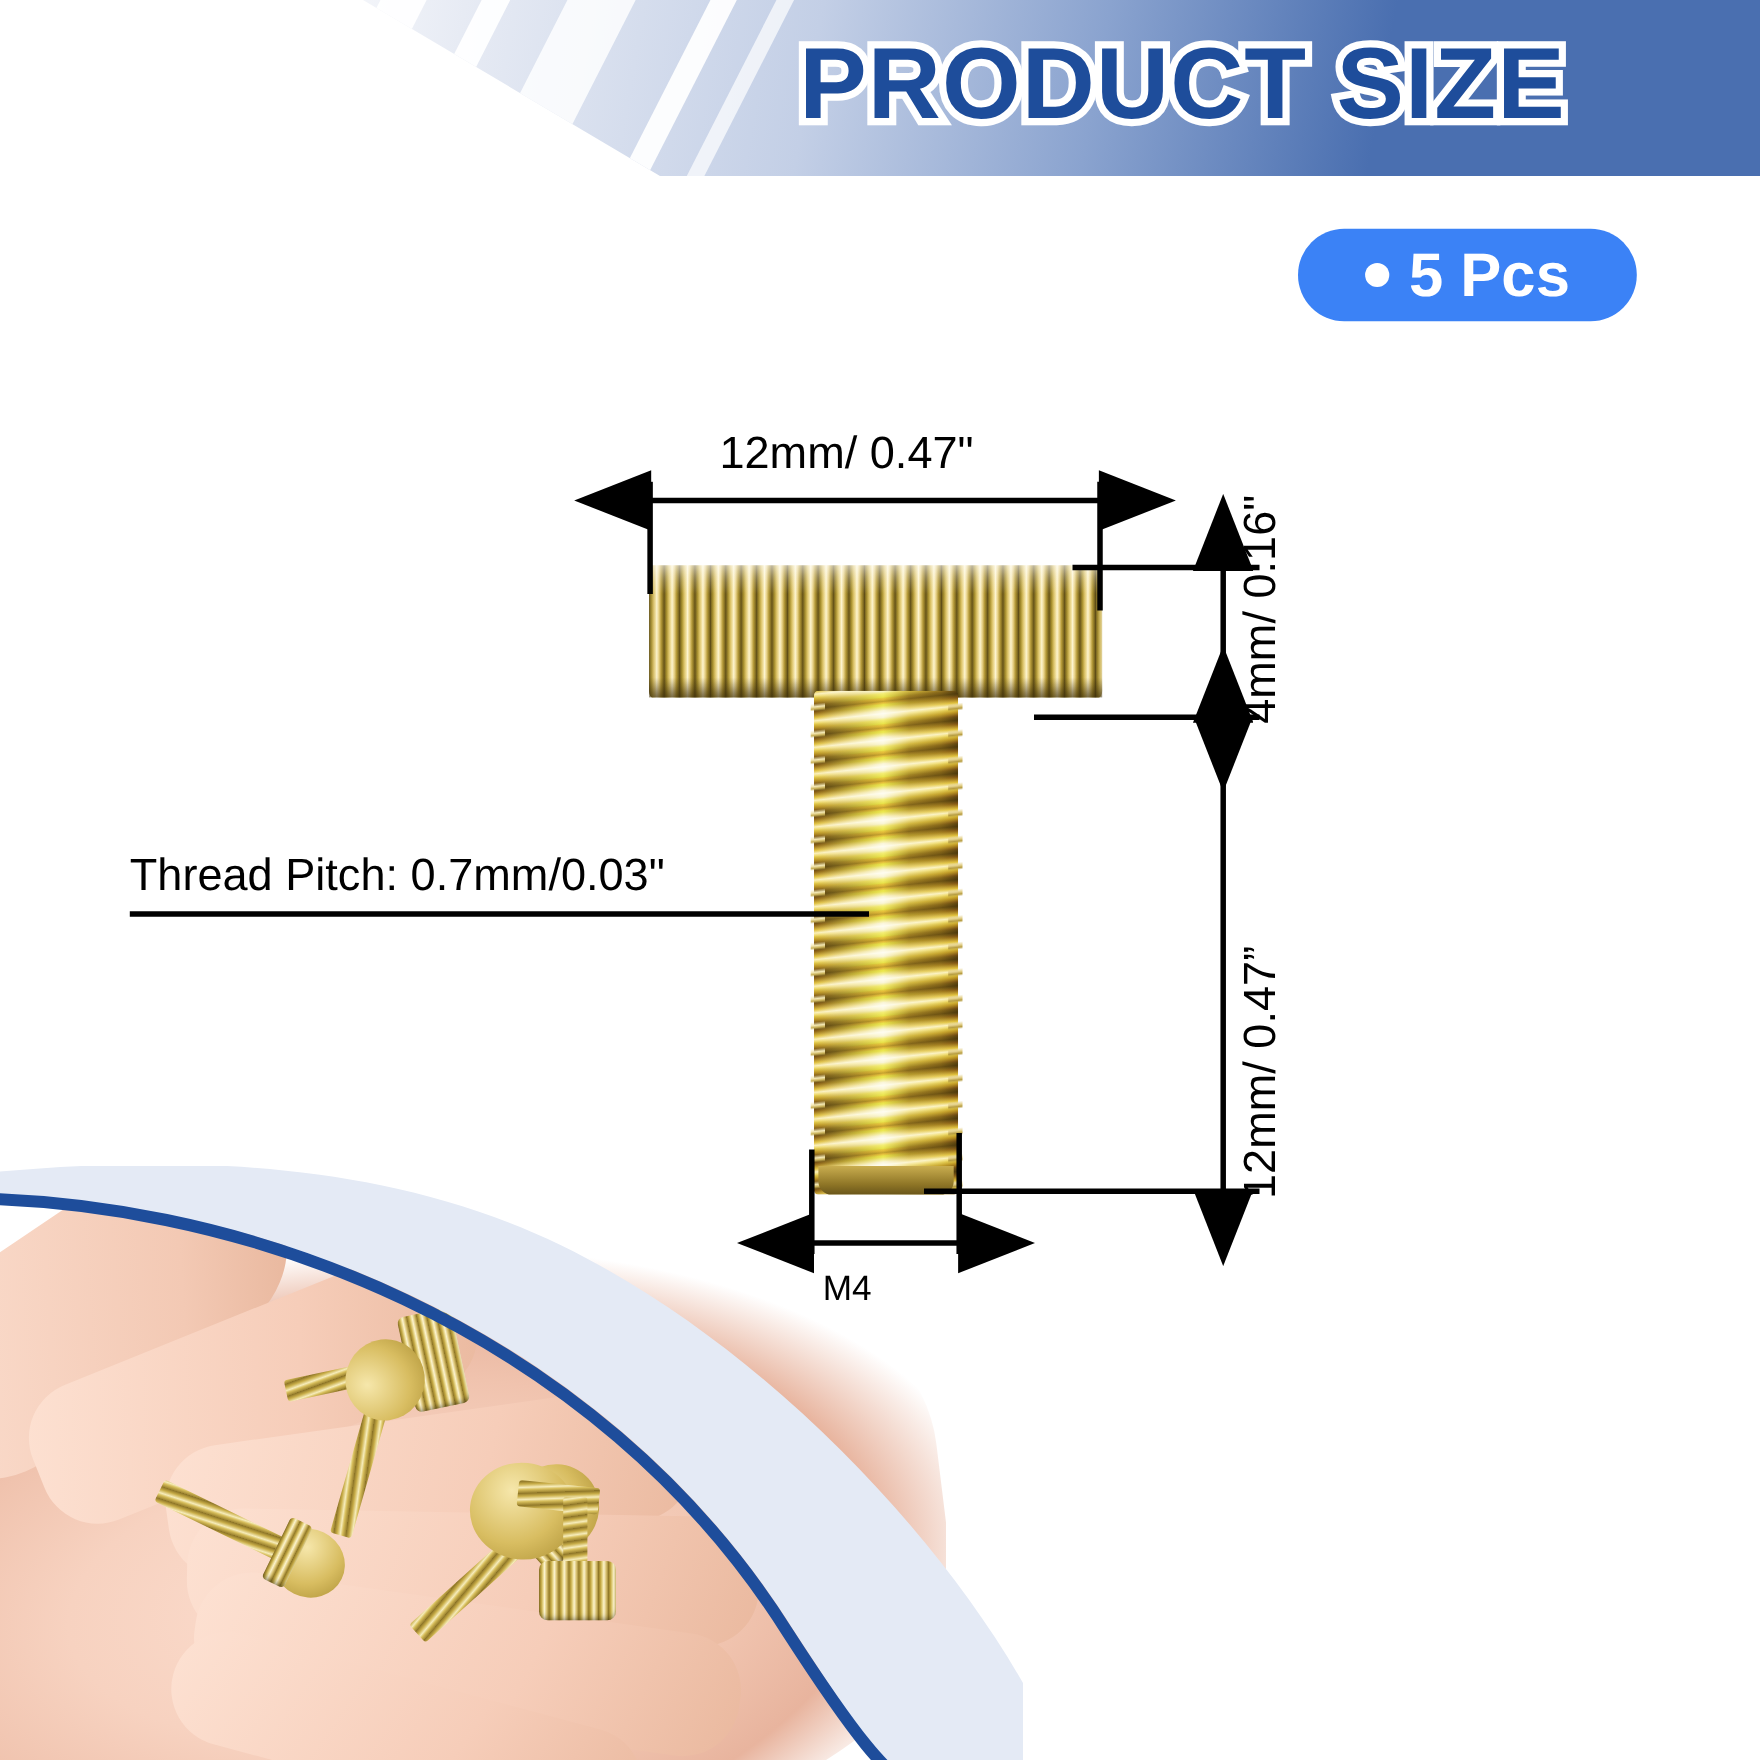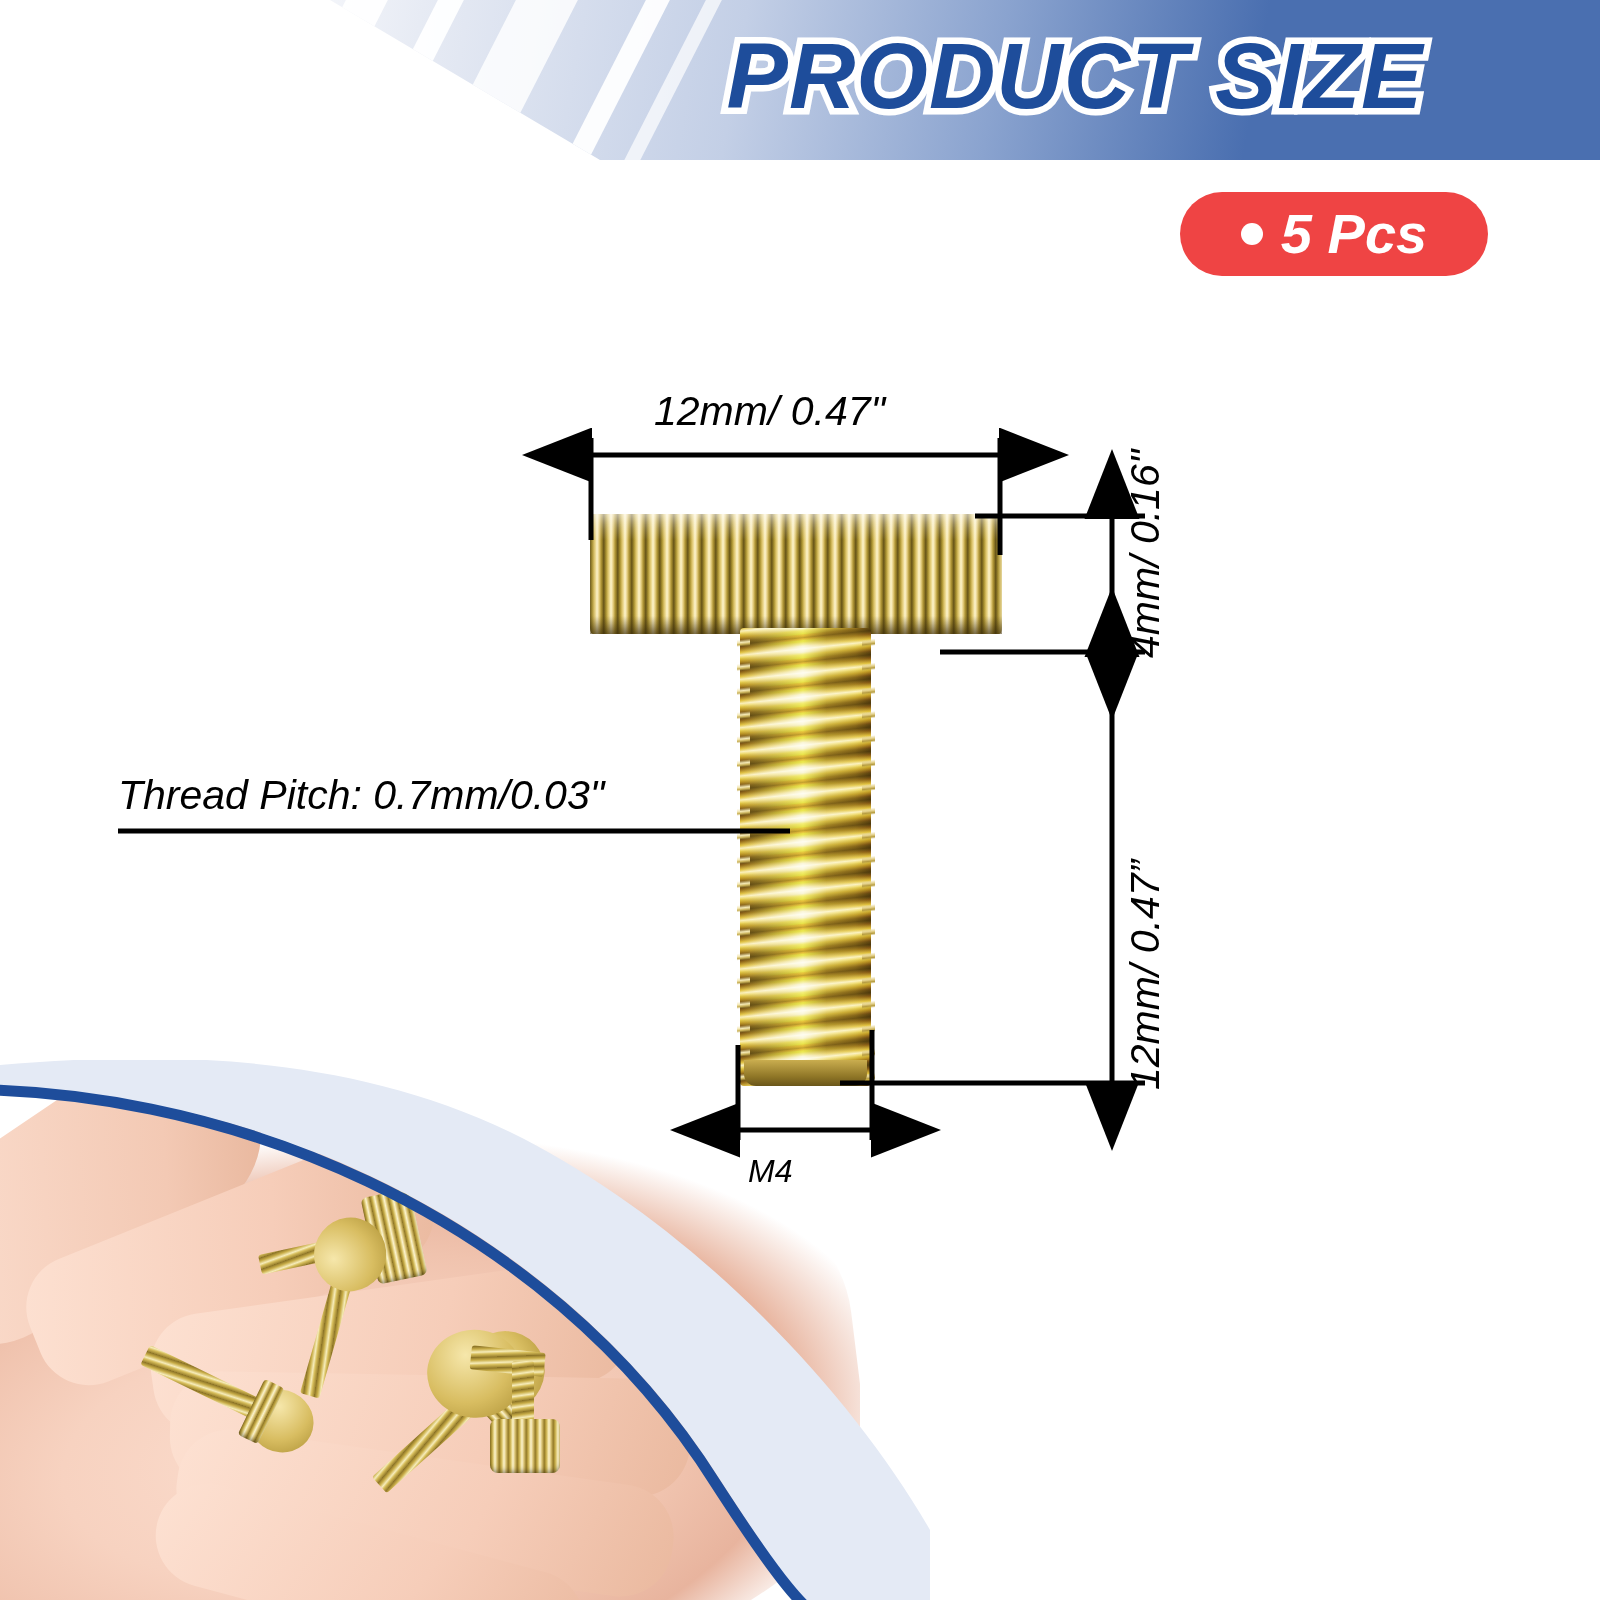--- a/index.html
+++ b/index.html
@@ -3,21 +3,21 @@
 <meta charset="utf-8">
 <style>
   html,body{margin:0;padding:0;}
   body{
     width:1600px;height:1600px;
     background:#ffffff;
     font-family:"Liberation Sans",sans-serif;
     overflow:hidden;
     position:relative;
   }
-  .stage{position:absolute;left:0;top:0;width:1600px;height:1433px;font-style:italic;}
+  .stage{position:absolute;left:0;top:0;width:1600px;height:1433px;}
 
   
   .banner{
     position:absolute;left:0;top:0;width:1600px;height:165px;
     overflow:hidden;
   }
   .banner-bg{
     position:absolute;left:0;top:0;width:1600px;height:165px;
     background:linear-gradient(100deg,#ffffff 0%,#ffffff 14%,#e7ebf4 26%,#c3cfe6 46%,#8aa3cf 62%,#4a6fb0 78%,#4a6fb0 100%);
   }
@@ -42,23 +42,23 @@
     letter-spacing:1px;
     color:#1e4d9b;
     text-align:center;
     -webkit-text-stroke:13px #ffffff;
     paint-order:stroke fill;
     white-space:nowrap;
   }
 
   
   .pcs-badge{
-    position:absolute;left:1180px;top:192px;
+    position:absolute;left:1180px;top:208px;
     width:308px;height:84px;
-    background:#ef4444;
+    background:#3b82f6;
     border-radius:42px;
     display:flex;align-items:center;justify-content:center;
     gap:18px;
   }
   .pcs-dot{
     width:22px;height:22px;border-radius:50%;background:#ffffff;flex:none;
   }
   .pcs-label{
     color:#ffffff;font-size:56px;font-weight:bold;line-height:58px;
     white-space:nowrap;

